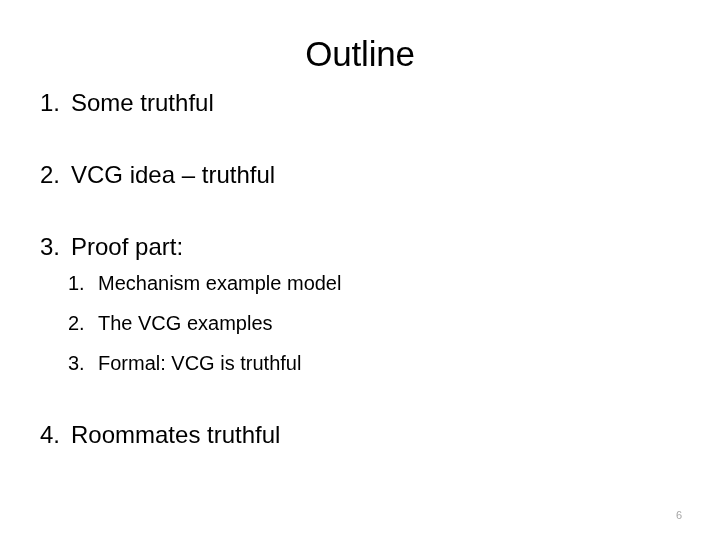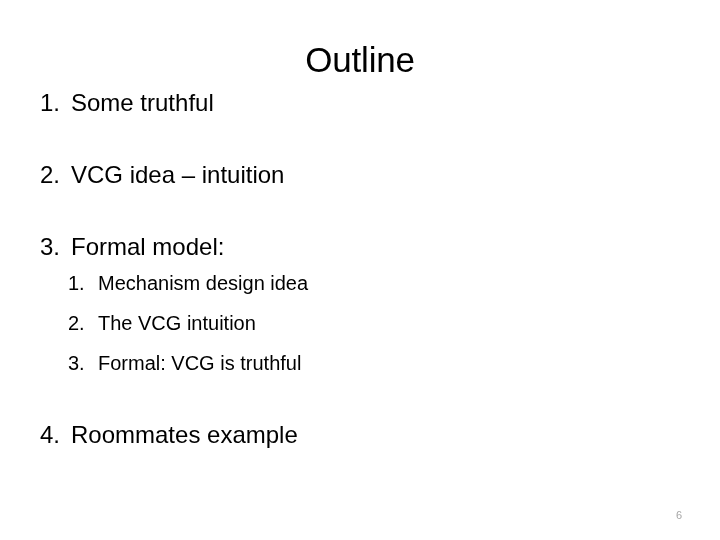--- a/index.html
+++ b/index.html
@@ -15,21 +15,21 @@
     width: 720px;
     height: 540px;
     background: #ffffff;
     overflow: hidden;
   }
 
   
   .slide-title {
     position: absolute;
     left: 0;
-    top: 38px;
+    top: 32px;
     width: 720px;
     text-align: center;
     font-size: 35px;
     font-weight: 400;
     line-height: 44px;
     color: #000000;
     letter-spacing: -0.2px;
   }
 
   
@@ -111,45 +111,45 @@
 
   <div class="outline-body">
 
     <div class="outline-item lvl1">
       <span class="marker">1.</span>
       <span class="text">Some truthful</span>
     </div>
 
     <div class="outline-item lvl1">
       <span class="marker">2.</span>
-      <span class="text">VCG idea – intuition</span>
+      <span class="text">VCG idea – truthful</span>
     </div>
 
     <div class="outline-item lvl1">
       <span class="marker">3.</span>
-      <span class="text">Formal model:</span>
+      <span class="text">Proof part:</span>
     </div>
 
     <div class="sublist">
       <div class="outline-item lvl2">
         <span class="marker">1.</span>
-        <span class="text">Mechanism design idea</span>
+        <span class="text">Mechanism example model</span>
       </div>
       <div class="outline-item lvl2">
         <span class="marker">2.</span>
-        <span class="text">The VCG intuition</span>
+        <span class="text">The VCG examples</span>
       </div>
       <div class="outline-item lvl2">
         <span class="marker">3.</span>
         <span class="text">Formal: VCG is truthful</span>
       </div>
     </div>
 
     <div class="outline-item lvl1">
       <span class="marker">4.</span>
-      <span class="text">Roommates example</span>
+      <span class="text">Roommates truthful</span>
     </div>
 
   </div>
 
   <div class="page-number">6</div>
 
 </div>
 
 </body></html>

